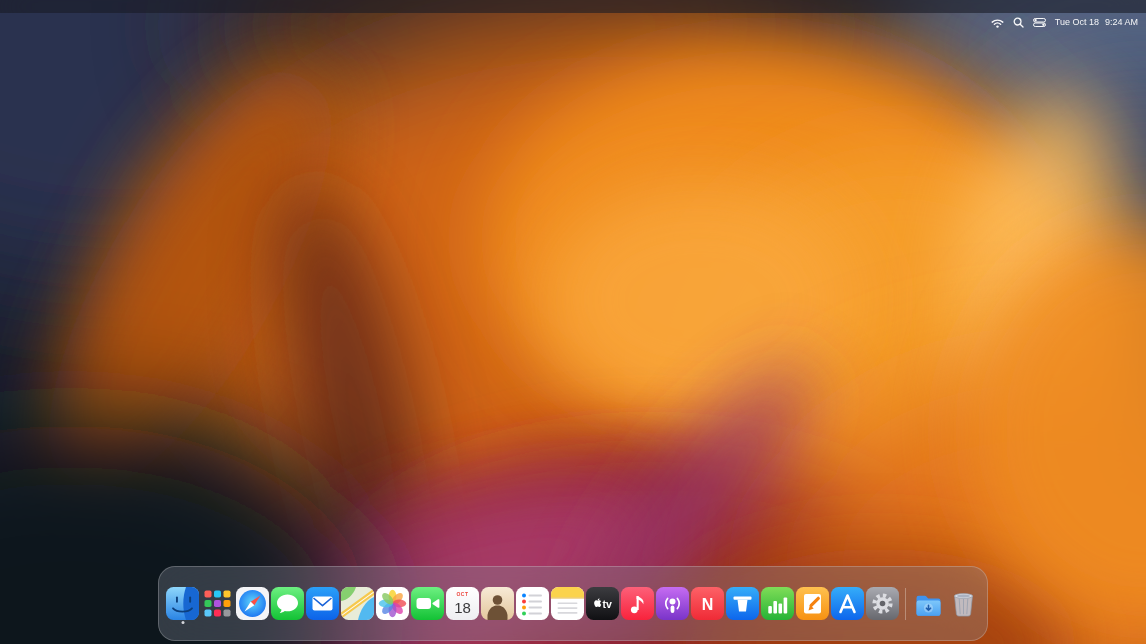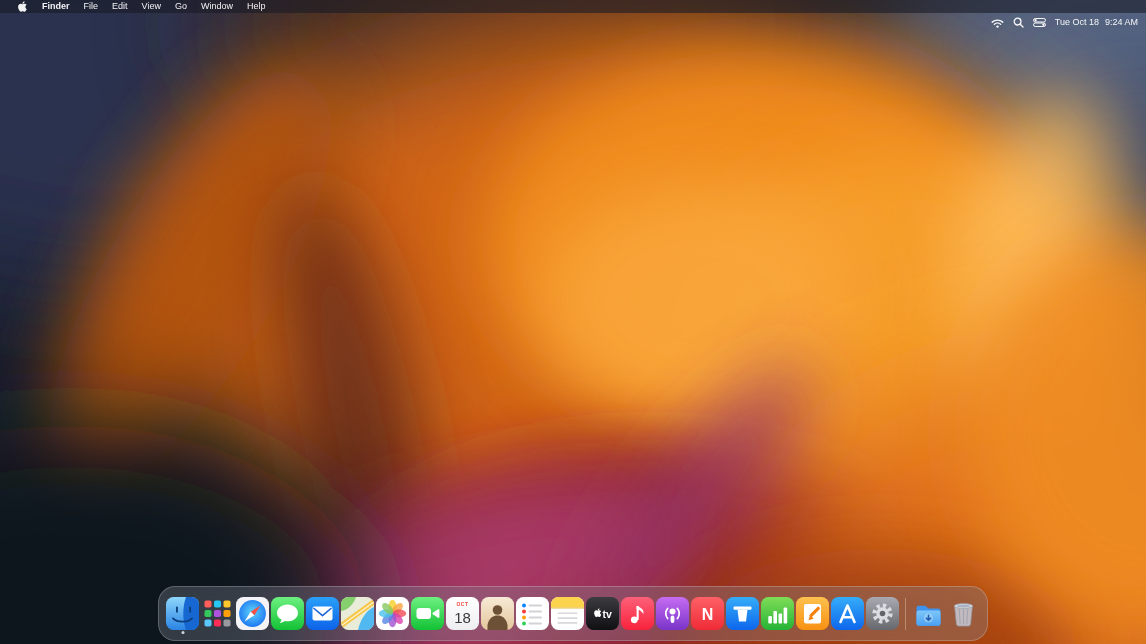--- a/index.html
+++ b/index.html
@@ -26,21 +26,21 @@
   .menu-item { padding:0 7px; white-space:nowrap; }
   .app-menu { font-weight:bold; }
   .menubar .right { margin-left:auto; display:flex; align-items:center; gap:9px;margin-top:32px; }
   .status-icon svg { display:block; }
   .clock { display:flex; gap:6px; white-space:nowrap; }
 
   
   .dock {
     position:absolute; left:50%; transform:translateX(-50%); bottom:3px; z-index:20;
     display:flex; align-items:center; gap:2px;
-    padding:10px 7px;
+    padding:20px 7px;
     background:rgba(130,134,150,0.34);
     border:0.5px solid rgba(255,255,255,0.22);
     border-radius:17px;
     backdrop-filter:blur(26px);
   }
   .dock-item { position:relative; width:33px; height:33px; flex:0 0 auto; }
   .dock-item > svg { display:block; width:33px; height:33px; }
   .dock-sep { width:1px; height:32px; background:rgba(255,255,255,0.30); margin:0 4px; flex:0 0 auto; }
   .run-dot {
     position:absolute; left:50%; transform:translateX(-50%); bottom:-4px;
@@ -156,34 +156,20 @@
     <g transform="rotate(-50 700 500)">
         <ellipse cx="700" cy="500" rx="170" ry="45" fill="#97356b" filter="url(#b35)" opacity="0.85"></ellipse>
       </g>
     <ellipse cx="70" cy="615" rx="300" ry="190" fill="#10131d" filter="url(#b60)"></ellipse>
     <ellipse cx="1040" cy="570" rx="260" ry="190" fill="#e0711b" filter="url(#b60)"></ellipse>
     <ellipse cx="880" cy="644" rx="200" ry="95" fill="#9c3a10" filter="url(#b35)" opacity="0.85"></ellipse>
     <ellipse cx="1146" cy="430" rx="180" ry="200" fill="#ef8c22" filter="url(#b35)" opacity="0.9"></ellipse>
   </svg>
 
   <div class="menubar">
-    <div class="left">
-      <div class="apple-menu">
-        <svg viewBox="0 0 14 17">
-            <use href="#apple-logo"></use>
-          </svg>
-      </div>
-      <span class="menu-item app-menu">Finder</span>
-      <span class="menu-item">File</span>
-      <span class="menu-item">Edit</span>
-      <span class="menu-item">View</span>
-      <span class="menu-item">Go</span>
-      <span class="menu-item">Window</span>
-      <span class="menu-item">Help</span>
-    </div>
     <div class="right">
       <span class="status-icon">
         <svg width="13" height="10" viewBox="0 0 12 9">
           <path d="M1.1,3.7 A7.4,7.4 0 0 1 10.9,3.7" stroke="rgba(255,255,255,0.95)" stroke-width="1.3" fill="none" stroke-linecap="round"></path>
           <path d="M3.1,5.7 A4.3,4.3 0 0 1 8.9,5.7" stroke="rgba(255,255,255,0.95)" stroke-width="1.3" fill="none" stroke-linecap="round"></path>
           <circle cx="6" cy="7.8" r="1.1" fill="rgba(255,255,255,0.95)"></circle>
         </svg>
       </span>
       <span class="status-icon">
         <svg width="11" height="11" viewBox="0 0 11 11">

